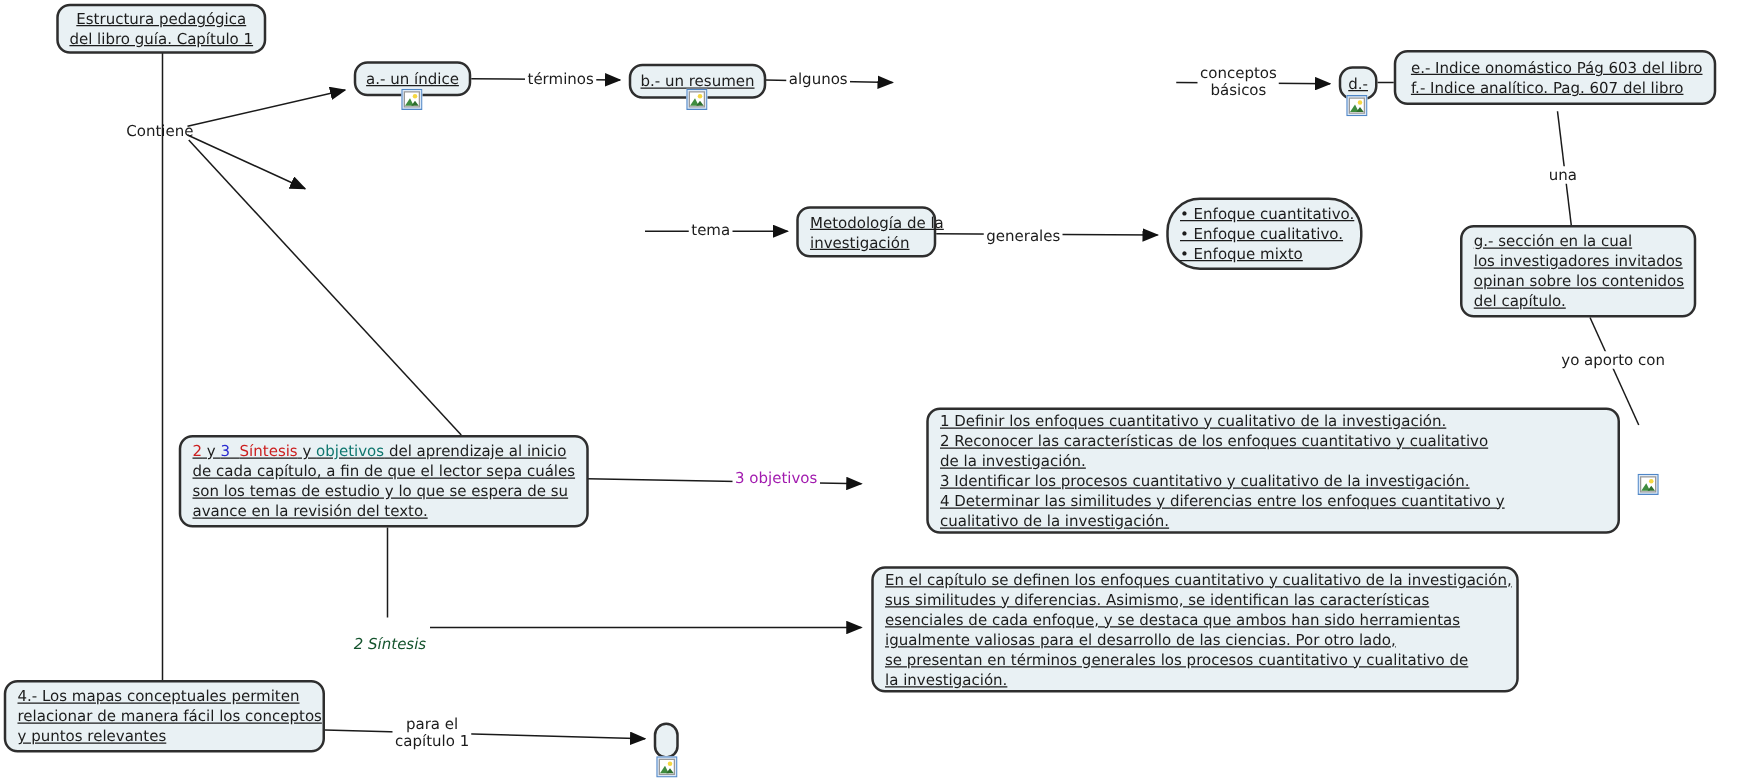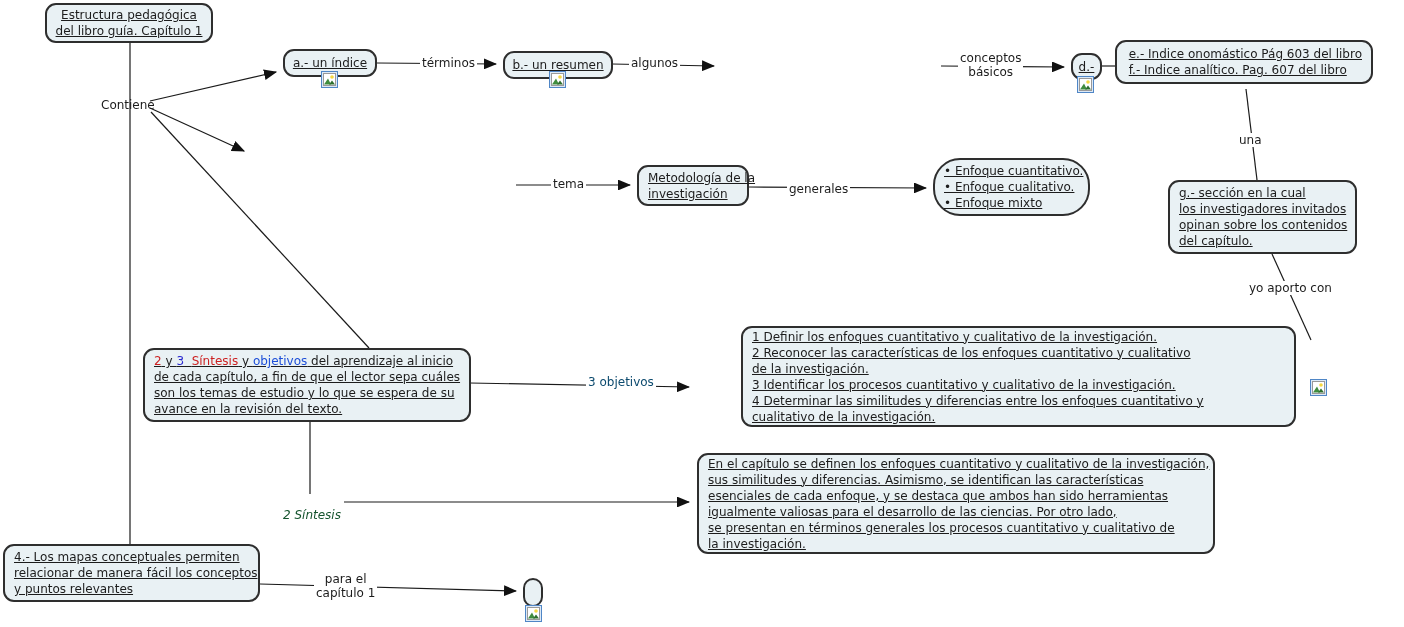--- a/index.html
+++ b/index.html
@@ -96,21 +96,21 @@
 investigación</span>
   </div>
 
   <div class="node" style="left:933px;top:158px;width:157px;height:58px;border-radius:27px;">
     <span class="node-text">• Enfoque cuantitativo.
 • Enfoque cualitativo.
 • Enfoque mixto</span>
   </div>
 
   <div class="node" style="left:143px;top:348px;width:328px;height:74px;">
-    <span class="node-text"><span style="color: rgb(204, 31, 31);">2</span><span> y </span><span style="color: rgb(42, 42, 208);">3</span><span>  </span><span style="color: rgb(204, 31, 31);">Síntesis</span><span> y </span><span style="color: #1d4ed8;">objetivos</span><span> del aprendizaje al inicio
+    <span class="node-text"><span style="color: rgb(204, 31, 31);">2</span><span> y </span><span style="color: rgb(42, 42, 208);">3</span><span>  </span><span style="color: rgb(204, 31, 31);">Síntesis</span><span> y </span><span style="color: #0f766e;">objetivos</span><span> del aprendizaje al inicio
 de cada capítulo, a fin de que el lector sepa cuáles
 son los temas de estudio y lo que se espera de su
 avance en la revisión del texto.</span></span>
   </div>
 
   <div class="node" style="left:697px;top:326px;width:555px;height:101px;margin-left:44px;">
     <span class="node-text">1 Definir los enfoques cuantitativo y cualitativo de la investigación.
 2 Reconocer las características de los enfoques cuantitativo y cualitativo
 de la investigación.
 3 Identificar los procesos cuantitativo y cualitativo de la investigación.
@@ -137,21 +137,21 @@
 
   <span class="label nobg" style="left:99px;top:98px;">Contiene</span>
   <span class="label" style="left:420px;top:56px;">términos</span>
   <span class="label" style="left:629px;top:56px;">algunos</span>
   <span class="label center" style="left:958px;top:51px;">conceptos
 básicos</span>
   <span class="label" style="left:1237px;top:133px;">una</span>
   <span class="label" style="left:1247px;top:281px;">yo aporto con</span>
   <span class="label" style="left:551px;top:177px;">tema</span>
   <span class="label" style="left:787px;top:182px;">generales</span>
-  <span class="label" style="left: 586px; top: 375px; color: #0c4a6e;">3 objetivos</span>
+  <span class="label" style="left: 586px; top: 375px; color: #a21caf;">3 objetivos</span>
   <span class="label" style="left: 281px; top: 508px; color: #14532d; font-style: italic;">2 Síntesis</span>
   <span class="label center" style="left:314px;top:572px;">para el
 capítulo 1</span>
 
   <span class="res-icon" style="left:321px;top:71px;">
     <svg width="17" height="17" viewBox="0 0 17 17">
         <rect x="0.5" y="0.5" width="16" height="16" fill="#dce9f7" stroke="#4f86c6"></rect>
         <rect x="2.5" y="2.5" width="12" height="12" fill="#ffffff" stroke="#999999"></rect>
         <circle cx="11" cy="6" r="1.8" fill="#f5d742"></circle>
         <polygon points="3,13.5 7,7.5 10,13.5" fill="#3f8c3f"></polygon>

